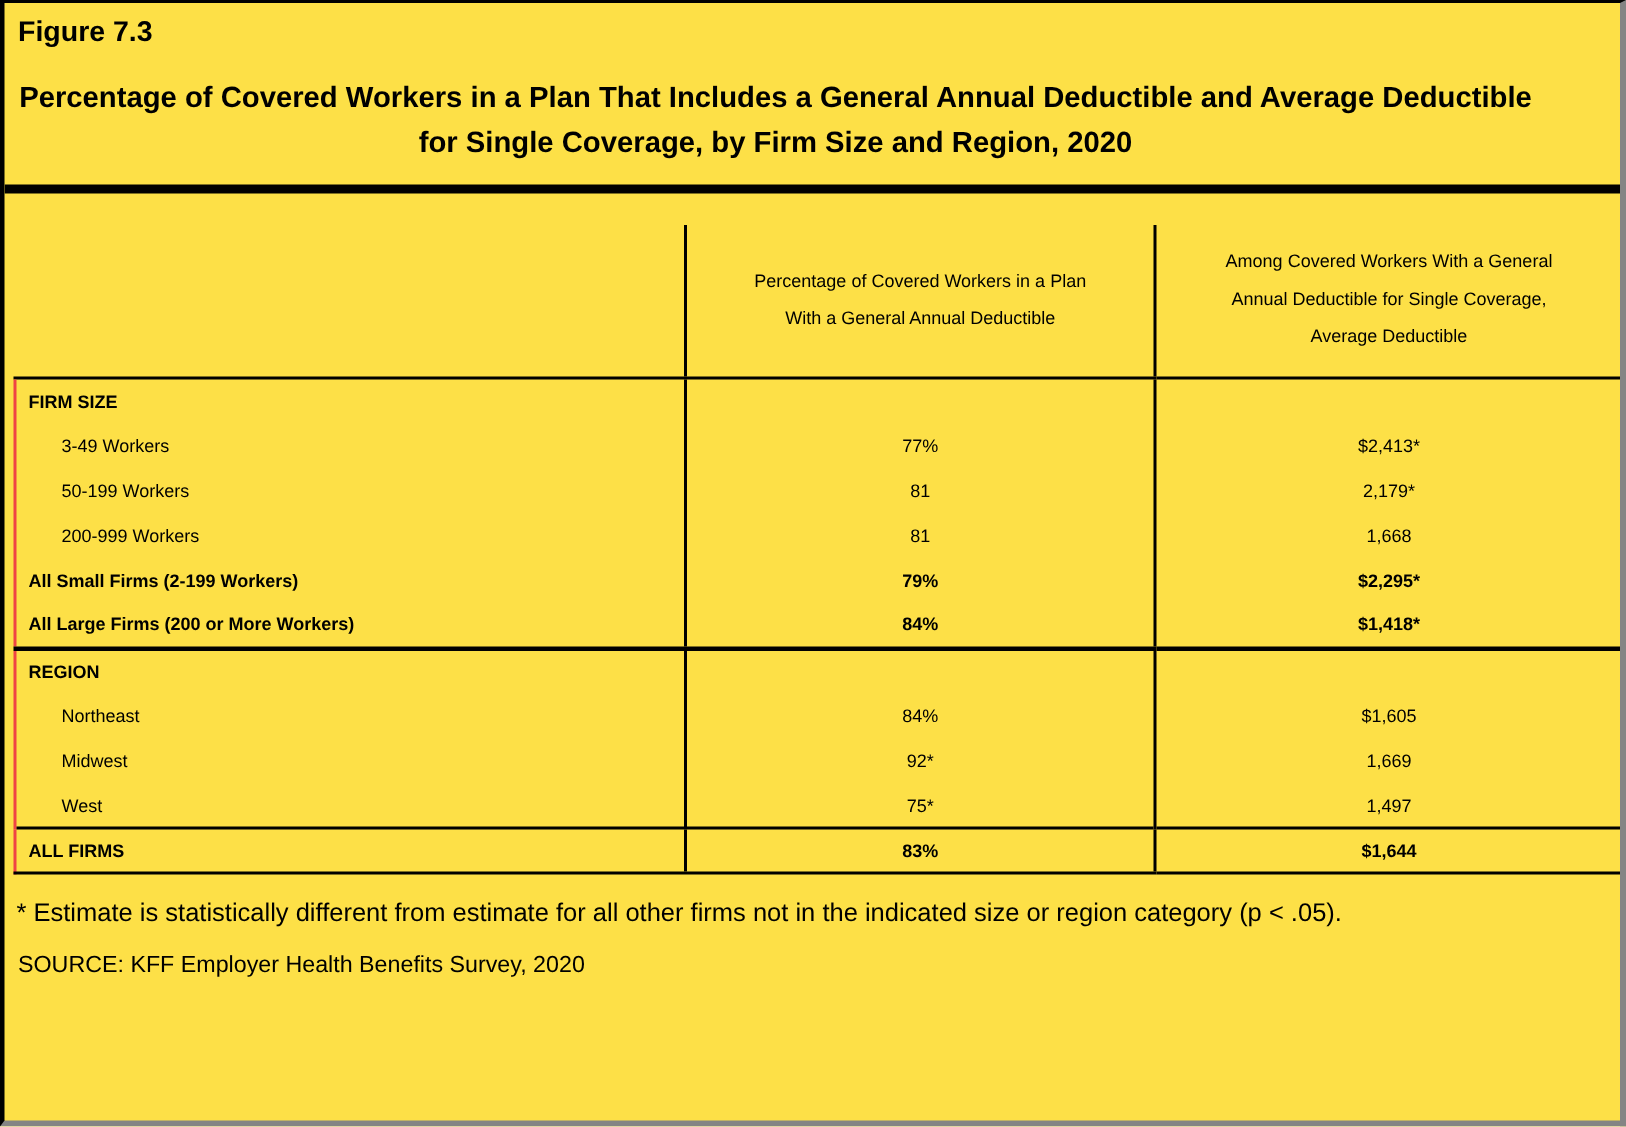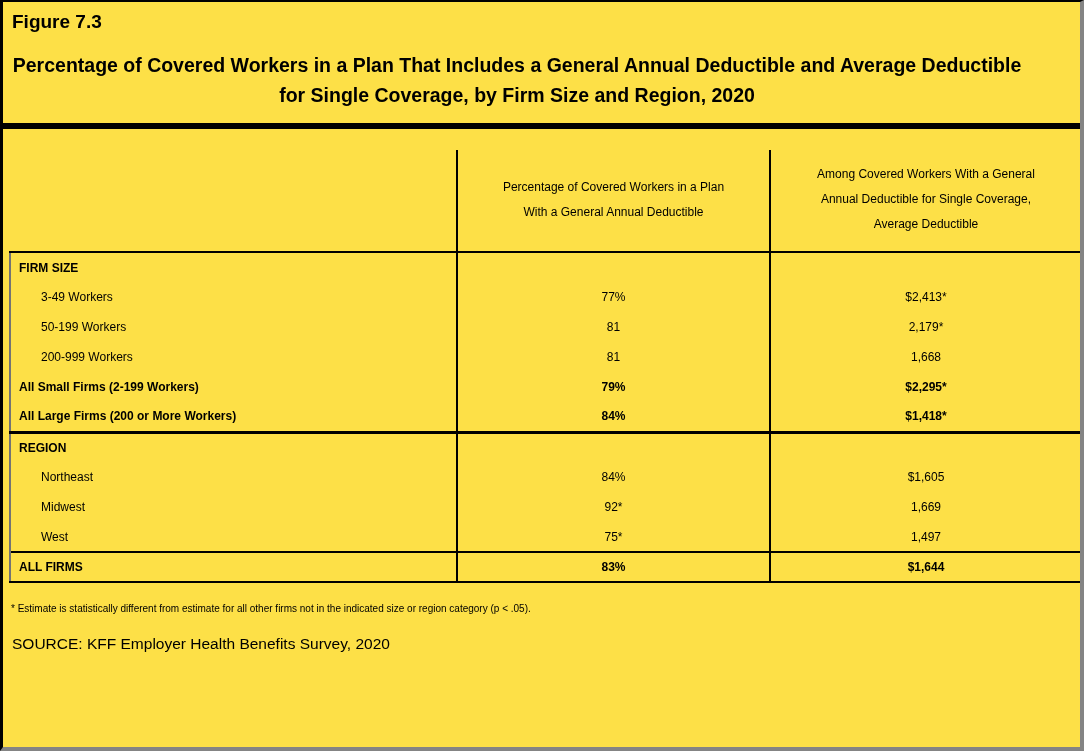--- a/index.html
+++ b/index.html
@@ -56,30 +56,30 @@
     line-height: 25px;
     border-bottom: 2px solid #000;
     height: 98px;
   }
   .data-table th.v-sep, .data-table td.v-sep { border-left: 2px solid #000; }
   .data-table td {
     height: 30px;
     vertical-align: middle;
     line-height: 20px;
   }
-  .data-table tbody td:first-child { border-left: 2px solid #737373; }
+  .data-table tbody td:first-child { border-left: 2px solid #ef4444; }
   .data-table td.lbl { text-align: left; padding-left: 8px; }
   .data-table td.val { text-align: center; }
   .data-table tr.indent td.lbl { padding-left: 30px; }
   .data-table tr.section td, .data-table tr.summary td, .data-table tr.total td { font-weight: bold; }
   .data-table tr.rule-above td { border-top: 3px solid #000; }
   .data-table tr.total td { border-top: 2px solid #000; border-bottom: 2px solid #000; }
   .footnote {
     margin: 11px 10px 0 8px;
-    font-size: 10px;
+    font-size: 17px;
     line-height: 19px;
   }
   .source {
     margin: 17px 10px 0 9px;
     font-size: 15.5px;
   }
 </style>
 </head>
 <body>
 

